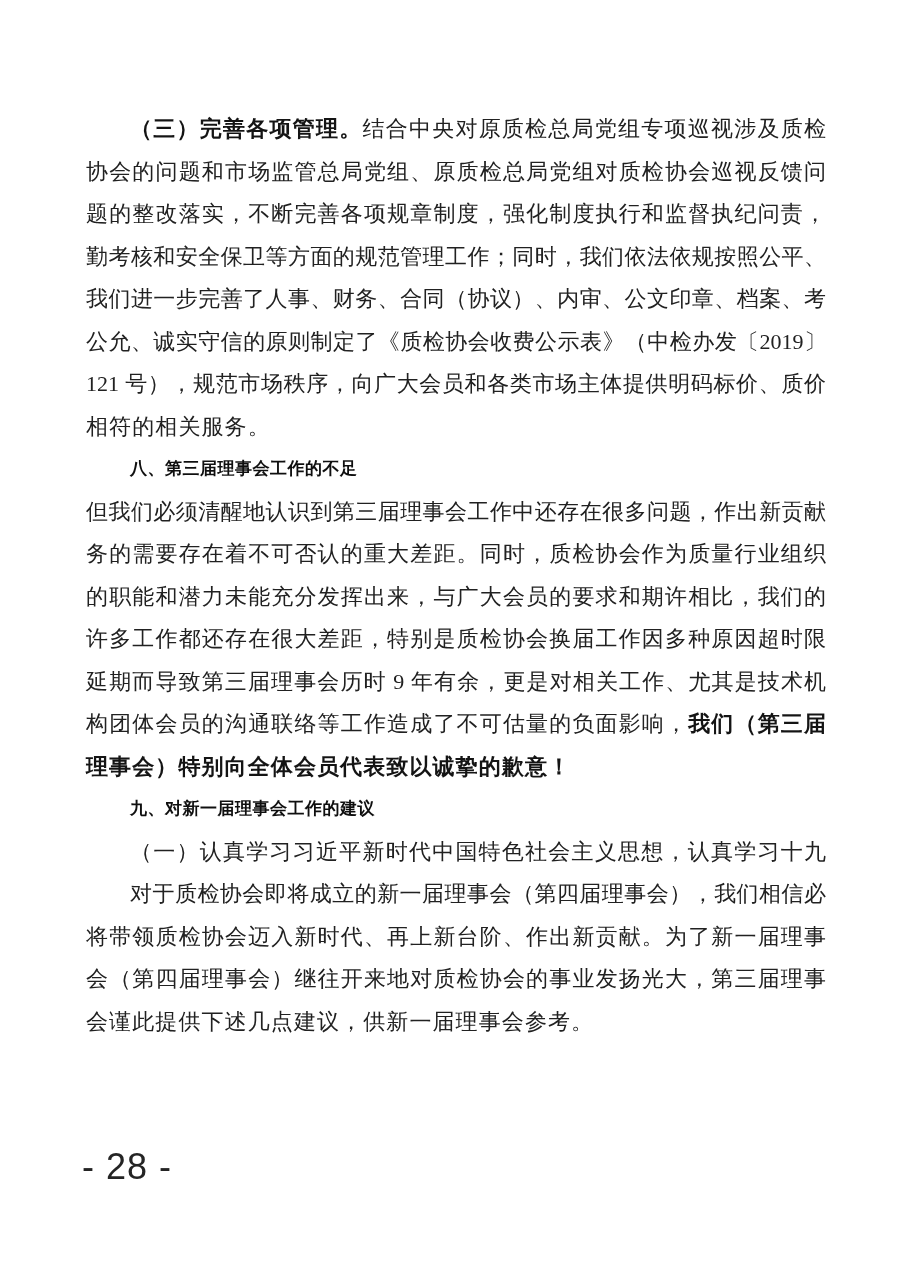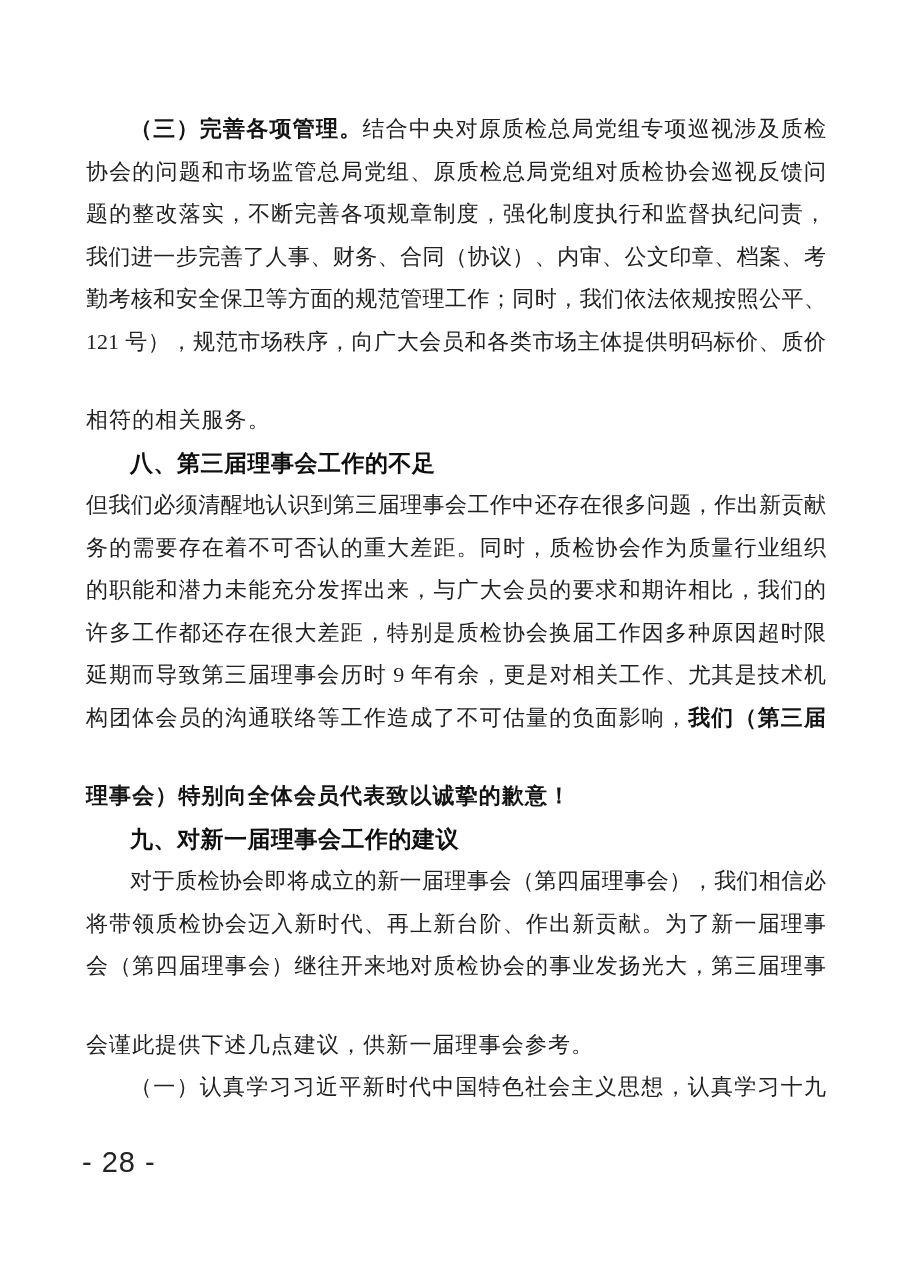--- a/index.html
+++ b/index.html
@@ -28,77 +28,77 @@
     color: #212121;
     text-align: justify;
     text-justify: inter-ideograph;
   }
   .line.j {
     text-align-last: justify;
   }
   .line.last {
     text-align-last: left;
     letter-spacing: 1.1px;
-    margin-top: 36px;
   }
   .line.ind {
     padding-left: 44px;
   }
   .heading {
     font-family: "Liberation Sans", "DejaVu Sans", sans-serif;
     font-weight: 700;
-    font-size: 23px;
+    font-size: 17px;
     line-height: 42.5px;
     color: #0f0f0f;
     padding-left: 44px;
     letter-spacing: 0.5px;
   }
   .b {
     font-weight: 700;
     color: #141414;
   }
   .page-number {
     position: absolute;
     left: 82px;
     top: 1146px;
     font-family: "Liberation Sans", "DejaVu Sans", sans-serif;
-    font-size: 29px;
+    font-size: 36px;
     letter-spacing: 1px;
     color: #242424;
   }
 </style>
 </head>
 <body>
 
 <div class="page">
   <div class="content" id="doc">
       <div class="para">
         <div class="line j ind"><span class="b">（三）完善各项管理。</span><span>结合中央对原质检总局党组专项巡视涉及质检</span></div>
         <div class="line j"><span>协会的问题和市场监管总局党组、原质检总局党组对质检协会巡视反馈问</span></div>
         <div class="line j"><span>题的整改落实，不断完善各项规章制度，强化制度执行和监督执纪问责，</span></div>
+        <div class="line j"><span>勤考核和安全保卫等方面的规范管理工作；同时，我们依法依规按照公平、</span></div>
         <div class="line j"><span>我们进一步完善了人事、财务、合同（协议）、内审、公文印章、档案、考</span></div>
-        <div class="line j"><span>勤考核和安全保卫等方面的规范管理工作；同时，我们依法依规按照公平、</span></div>
+        <div class="line j"><span>公允、诚实守信的原则制定了《质检协会收费公示表》（中检办发〔2019〕</span></div>
         <div class="line j"><span>121 号），规范市场秩序，向广大会员和各类市场主体提供明码标价、质价</span></div>
         <div class="line last"><span>相符的相关服务。</span></div>
       </div>
       <div class="heading">八、第三届理事会工作的不足</div>
       <div class="para">
         <div class="line j"><span>但我们必须清醒地认识到第三届理事会工作中还存在很多问题，作出新贡献</span></div>
         <div class="line j"><span>务的需要存在着不可否认的重大差距。同时，质检协会作为质量行业组织</span></div>
         <div class="line j"><span>的职能和潜力未能充分发挥出来，与广大会员的要求和期许相比，我们的</span></div>
         <div class="line j"><span>许多工作都还存在很大差距，特别是质检协会换届工作因多种原因超时限</span></div>
         <div class="line j"><span>延期而导致第三届理事会历时 9 年有余，更是对相关工作、尤其是技术机</span></div>
         <div class="line j"><span>构团体会员的沟通联络等工作造成了不可估量的负面影响，</span><span class="b">我们（第三届</span></div>
         <div class="line last"><span class="b">理事会）特别向全体会员代表致以诚挚的歉意！</span></div>
       </div>
       <div class="heading">九、对新一届理事会工作的建议</div>
       <div class="para">
+        <div class="line j ind"><span>（一）认真学习习近平新时代中国特色社会主义思想，认真学习十九</span></div>
+      </div>
+      <div class="para">
         <div class="line j ind"><span>对于质检协会即将成立的新一届理事会（第四届理事会），我们相信必</span></div>
         <div class="line j"><span>将带领质检协会迈入新时代、再上新台阶、作出新贡献。为了新一届理事</span></div>
         <div class="line j"><span>会（第四届理事会）继往开来地对质检协会的事业发扬光大，第三届理事</span></div>
         <div class="line last"><span>会谨此提供下述几点建议，供新一届理事会参考。</span></div>
-      </div>
-      <div class="para">
-        <div class="line j ind"><span>（一）认真学习习近平新时代中国特色社会主义思想，认真学习十九</span></div>
       </div>
     </div>
   <div class="page-number">- 28 -</div>
 </div>
 
 </body></html>

